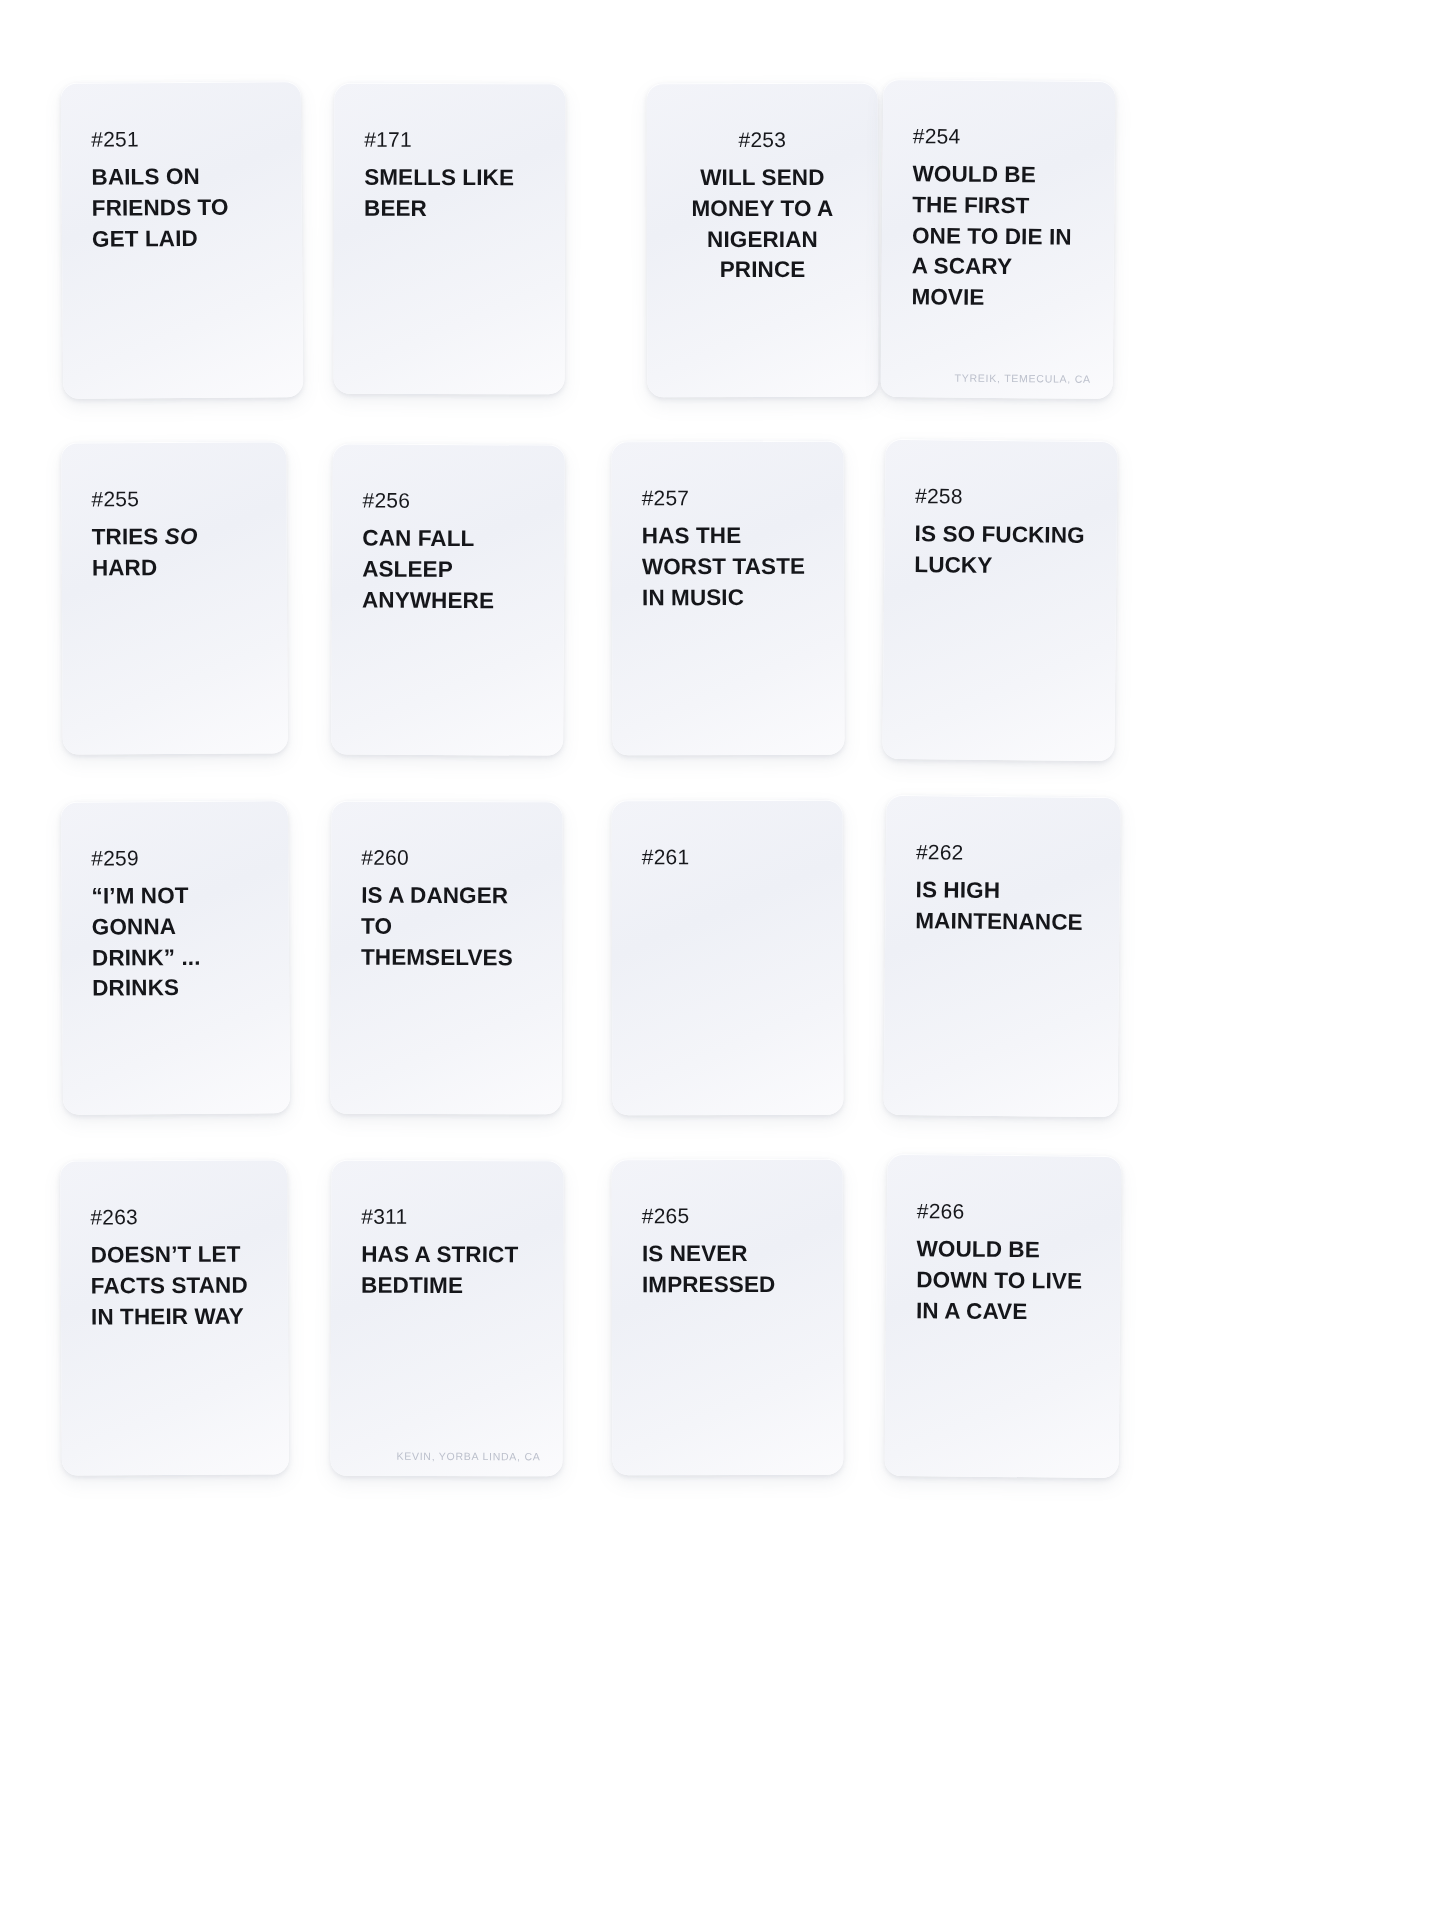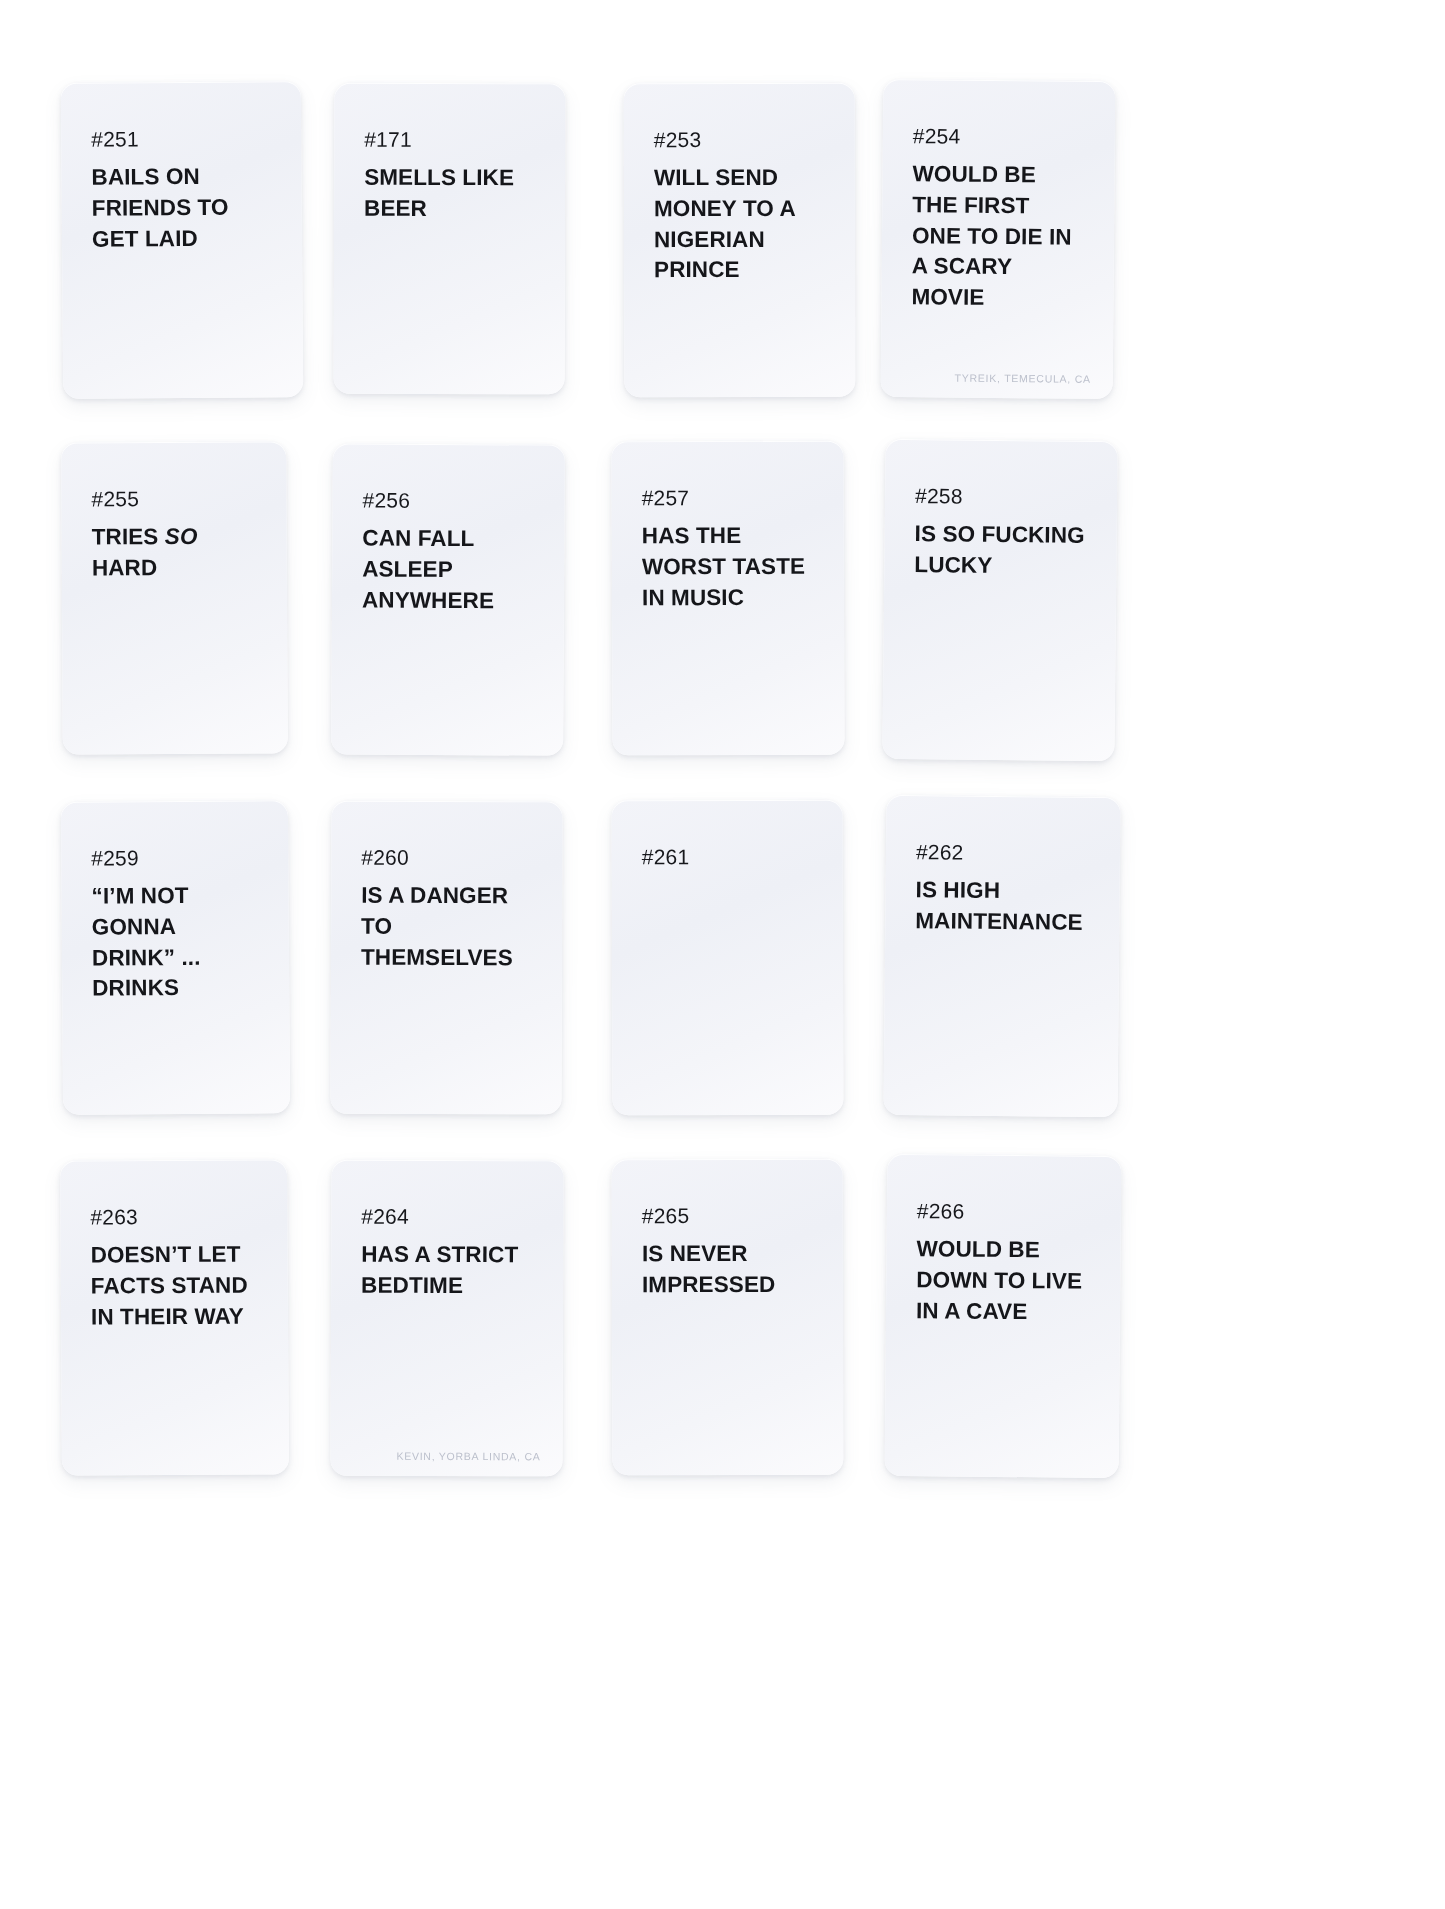--- a/index.html
+++ b/index.html
@@ -70,21 +70,21 @@
     font-weight: 400;
     letter-spacing: 0.75px;
     color: #bcc0cc;
     text-transform: uppercase;
     white-space: nowrap;
   }
 
   
   .c0  { left:62px;   top:82px;   width:240px; height:316px; transform: rotate(-0.45deg); }
   .c1  { left:334px;  top:83px;   width:231px; height:311px; transform: rotate(0.15deg); }
-  .c2  { left:624px;  top:83px;   width:231px; height:314px; transform: rotate(-0.1deg); }
+  .c2  { left:647px;  top:83px;   width:231px; height:314px; transform: rotate(-0.1deg); text-align: center; }
   .c3  { left:882px;  top:80px;   width:232px; height:318px; transform: rotate(0.5deg); }
 
   .c4  { left:62px;   top:442px;  width:225px; height:312px; transform: rotate(-0.3deg); }
   .c5  { left:332px;  top:444px;  width:232px; height:311px; transform: rotate(0.35deg); }
   .c6  { left:612px;  top:441px;  width:232px; height:314px; transform: rotate(-0.2deg); }
   .c7  { left:884px;  top:440px;  width:232px; height:320px; transform: rotate(0.6deg); }
 
   .c8  { left:62px;   top:801px;  width:227px; height:313px; transform: rotate(-0.4deg); }
   .c9  { left:331px;  top:801px;  width:231px; height:313px; transform: rotate(0.2deg); }
   .c10 { left:612px;  top:800px;  width:231px; height:315px; transform: rotate(-0.15deg); }
@@ -198,21 +198,21 @@
   <div class="card c12">
     <div class="card-inner">
       <div class="card-number">#263</div>
       <div class="card-text">DOESN’T LET FACTS STAND IN THEIR WAY</div>
     </div>
     <div class="card-credit"></div>
   </div>
 
   <div class="card c13">
     <div class="card-inner">
-      <div class="card-number">#264</div>
+      <div class="card-number">#311</div>
       <div class="card-text">HAS A STRICT BEDTIME</div>
     </div>
     <div class="card-credit">KEVIN, YORBA LINDA, CA</div>
   </div>
 
   <div class="card c14">
     <div class="card-inner">
       <div class="card-number">#265</div>
       <div class="card-text">IS NEVER IMPRESSED</div>
     </div>

